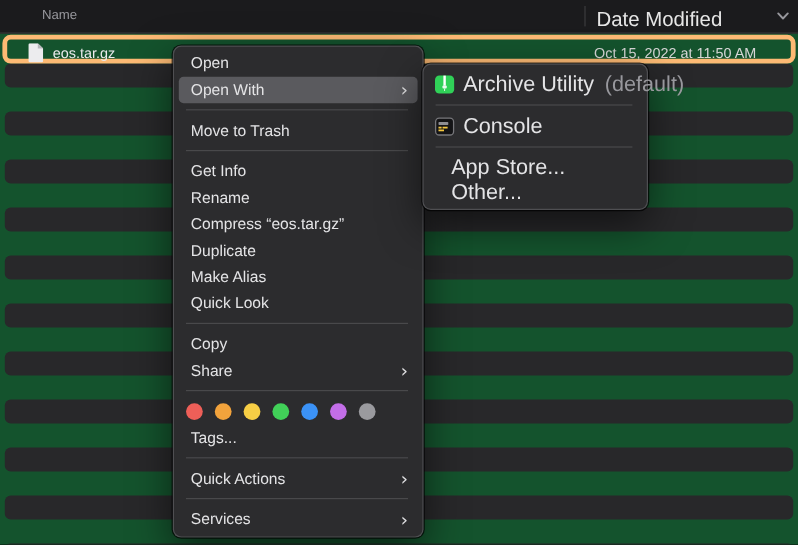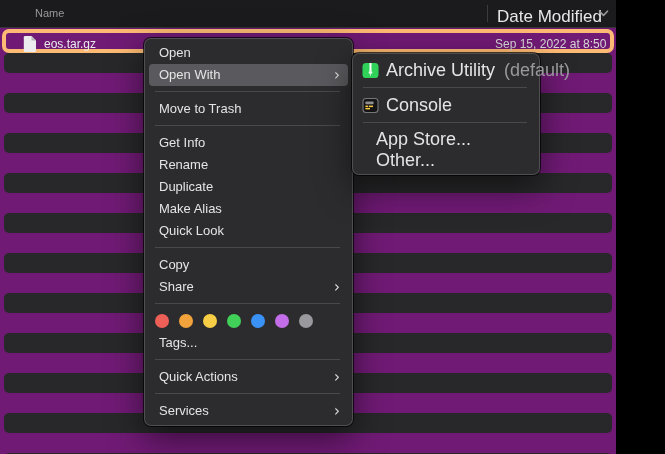--- a/index.html
+++ b/index.html
@@ -1,18 +1,18 @@
 <!DOCTYPE html>
 <html><head>
 <meta charset="utf-8">
 <style>
   html,body{margin:0;padding:0;background:#000;}
   .screen{
-    position:relative;width:616px;height:454px;overflow:hidden;
-    background:#701a75;font-family:"Liberation Sans",sans-serif;
+    position:relative;width:665px;height:454px;overflow:hidden;
+    background:#14532d;font-family:"Liberation Sans",sans-serif;
     -webkit-font-smoothing:antialiased;
   }
   
   .header{position:absolute;top:0;left:0;right:0;height:27px;background:#1b1b1d;border-bottom:1px solid #363638;z-index:3;}
   .h-name{position:absolute;left:35px;top:7px;font-size:11px;color:#98989d;}
   .h-divider{position:absolute;left:487px;top:5px;width:1px;height:17px;background:#3c3c3e;}
   .h-date{position:absolute;left:497px;top:7px;font-size:17px;font-weight:normal;color:#e6e6e6;text-align:right;}
   .h-sort{position:absolute;right:7px;top:10px;line-height:0;}
   
   .stripe{position:absolute;left:4px;right:4px;height:20px;background:#28282a;border-radius:5px;z-index:1;}
@@ -74,41 +74,44 @@
     </div>
 
   <div class="selected-row">
     <span class="file-icon">
       <svg width="13" height="16" viewBox="0 0 13 16">
         <path d="M2 0 h6.5 L13 4.5 V14.8 A1.2 1.2 0 0 1 11.8 16 H2 A1.2 1.2 0 0 1 0.8 14.8 V1.2 A1.2 1.2 0 0 1 2 0 Z" fill="#ececee"></path>
         <path d="M8.5 0 L13 4.5 H8.5 Z" fill="#b7b7bb"></path>
       </svg>
     </span>
     <span class="file-name">eos.tar.gz</span>
-    <span class="row-date">Sep 15, 2022 at 8:50 AM</span>
+    <span class="row-date">Oct 15, 2022 at 11:50 AM</span>
   </div>
 
   <div class="menu context-menu">
     <div class="mi">
         <span>Open</span>
       </div>
     <div class="mi hl">
       <span>Open With</span>
       <span class="chev">›</span>
     </div>
     <div class="sep"></div>
     <div class="mi">
         <span>Move to Trash</span>
       </div>
     <div class="sep"></div>
     <div class="mi">
         <span>Get Info</span>
       </div>
     <div class="mi">
         <span>Rename</span>
+      </div>
+    <div class="mi">
+        <span>Compress “eos.tar.gz”</span>
       </div>
     <div class="mi">
         <span>Duplicate</span>
       </div>
     <div class="mi">
         <span>Make Alias</span>
       </div>
     <div class="mi">
         <span>Quick Look</span>
       </div>

